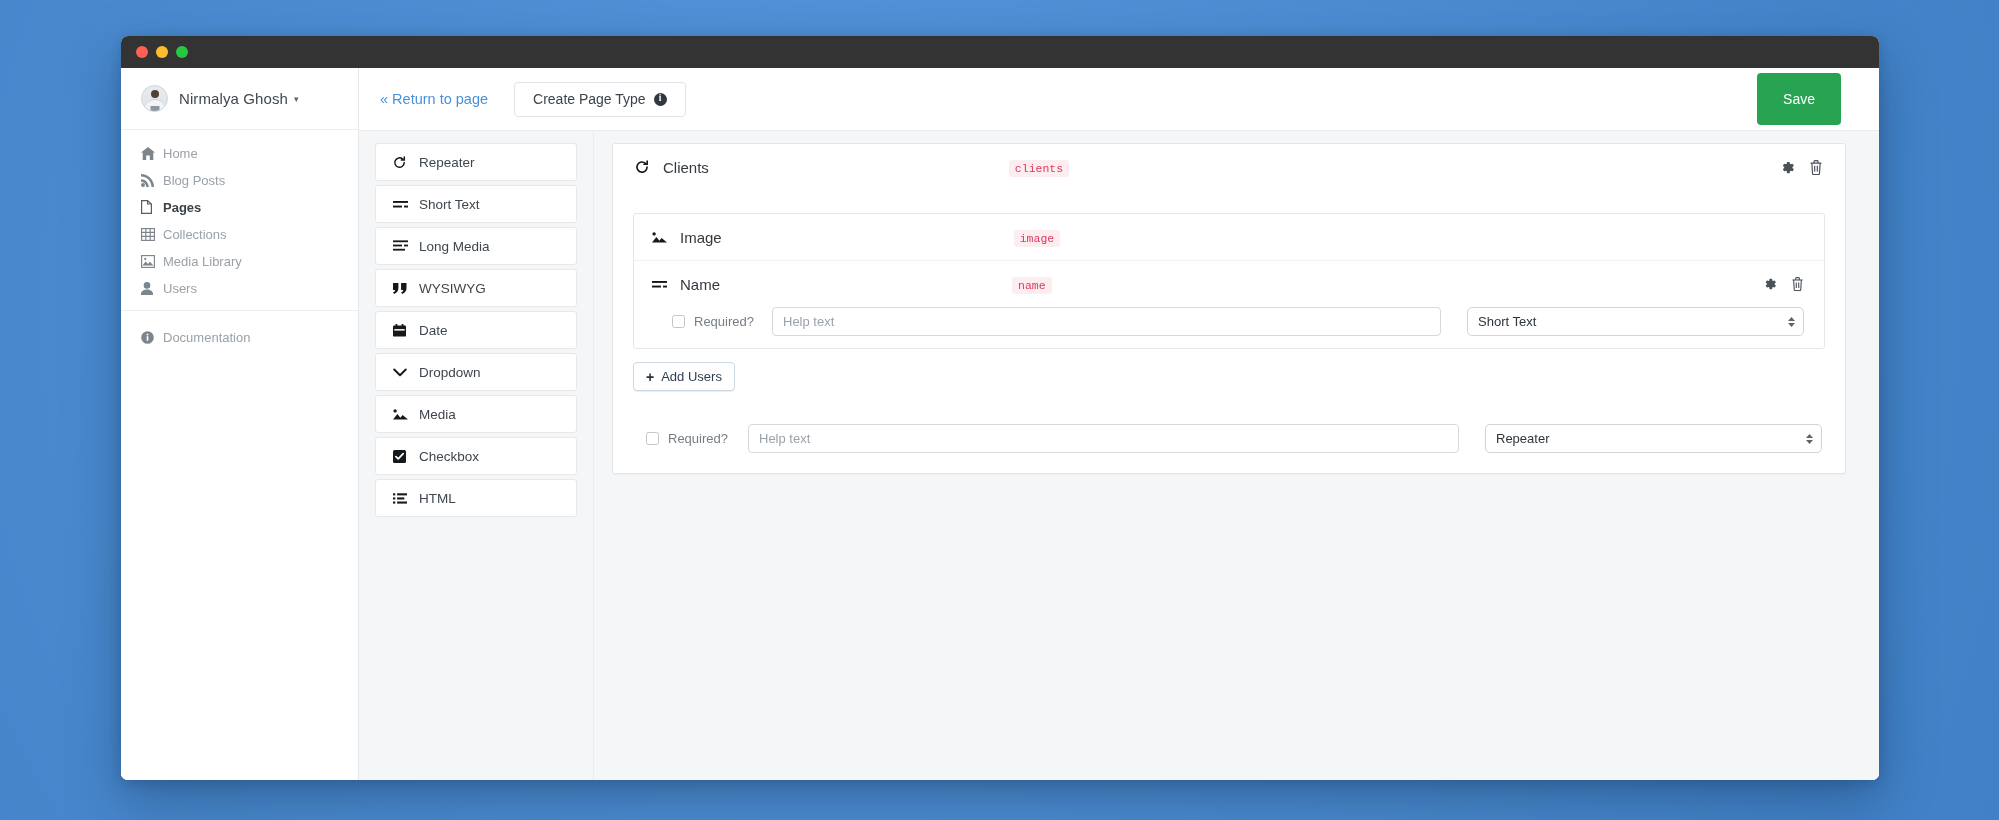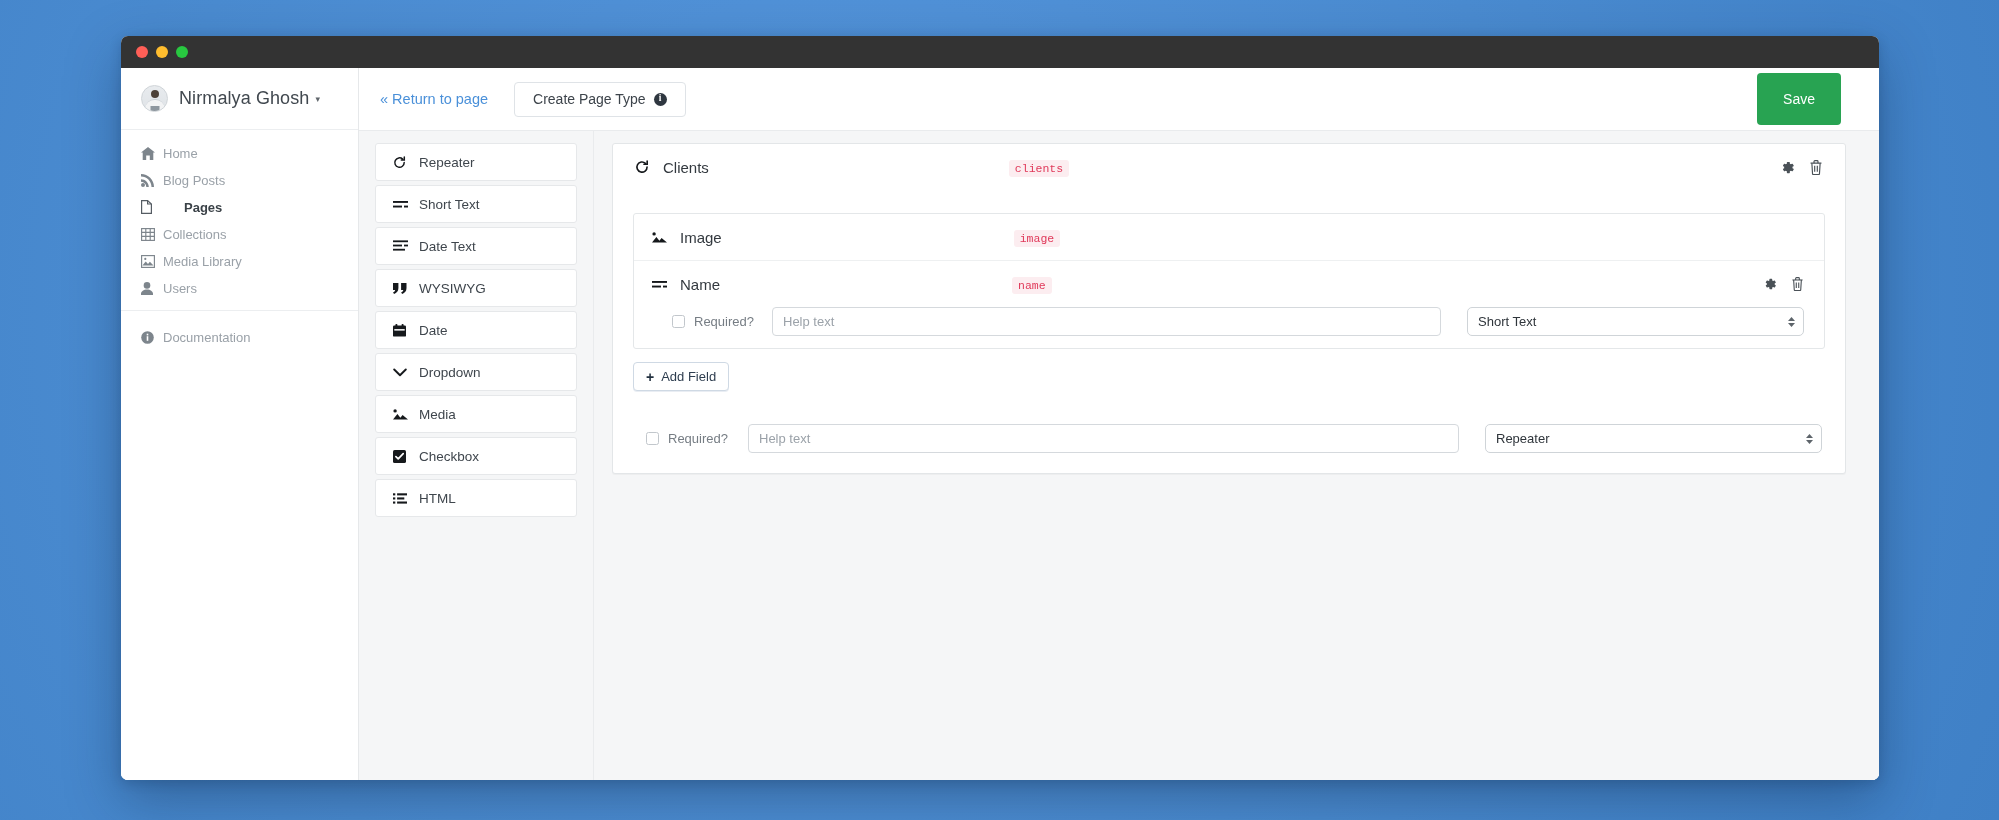--- a/index.html
+++ b/index.html
@@ -95,21 +95,21 @@
     border-top: 1px solid #c9ced3;
   }
   .avatar .av-shirt {
     position: absolute; left: 50%; bottom: 0;
     transform: translateX(-50%);
     width: 9px; height: 5px;
     background: #8e979f;
   }
   .user-name {
     margin-left: 11px;
-    font-size: 18px;
+    font-size: 15px;
     color: #41484f;
     letter-spacing: .1px;
   }
   .caret-down {
     margin-left: 6px;
     font-size: 9px;
     color: #60666c;
   }
 
   .nav {
@@ -118,21 +118,21 @@
   .nav-item {
     display: flex;
     align-items: center;
     height: 20px;
     padding: 0 20px;
     margin-bottom: 7px;
     font-size: 13px;
     color: #9aa1a8;
     cursor: pointer;
   }
-  .nav-item.active { color: #3b4248; font-weight: bold; gap: 21px; }
+  .nav-item.active { color: #3b4248; font-weight: bold; }
   .nav-ico {
     width: 17px;
     flex: 0 0 17px;
     display: flex;
     align-items: center;
     justify-content: flex-start;
     color: #7d858c;
   }
   .nav-item.active .nav-ico { color: #555c63; }
   .nav-ico svg { display: block; }
@@ -557,21 +557,21 @@
 
           <div class="palette-item">
             <span class="palette-ico">
               <svg width="15" height="12" viewBox="0 0 15 12" fill="currentColor">
                 <rect x="0" y="0.4" width="15" height="1.8"></rect>
                 <rect x="0" y="4.6" width="9" height="1.8"></rect>
                 <rect x="11" y="4.6" width="4" height="1.8"></rect>
                 <rect x="0" y="8.8" width="12" height="1.8"></rect>
               </svg>
             </span>
-            <span class="palette-label">Date Text</span>
+            <span class="palette-label">Long Media</span>
           </div>
 
           <div class="palette-item">
             <span class="palette-ico">
               <svg width="14" height="11" viewBox="0 0 14 11" fill="currentColor">
                 <path d="M0 0h5.4v5.1c0 3.2-1.7 5.1-4.3 5.9L0 9.4c1.3-.5 2-1.3 2.2-2.4H0z"></path>
                 <path d="M8.1 0h5.4v5.1c0 3.2-1.7 5.1-4.3 5.9L8.1 9.4c1.3-.5 2-1.3 2.2-2.4H8.1z"></path>
               </svg>
             </span>
             <span class="palette-label">WYSIWYG</span>
@@ -737,21 +737,21 @@
                     </span>
                   </span>
                 </div>
               </div>
 
             </div>
 
             <div class="addfield-bar">
               <button class="add-field-btn">
                 <span class="plus-ico">+</span>
-                <span>Add Field</span>
+                <span>Add Users</span>
               </button>
             </div>
 
             <div class="opts-row outer">
               <span class="req-group">
                 <span class="cb"></span>
                 <span class="req-label">Required?</span>
               </span>
               <input class="help-input" type="text" placeholder="Help text" style="">
               <span class="type-select-wrap">

